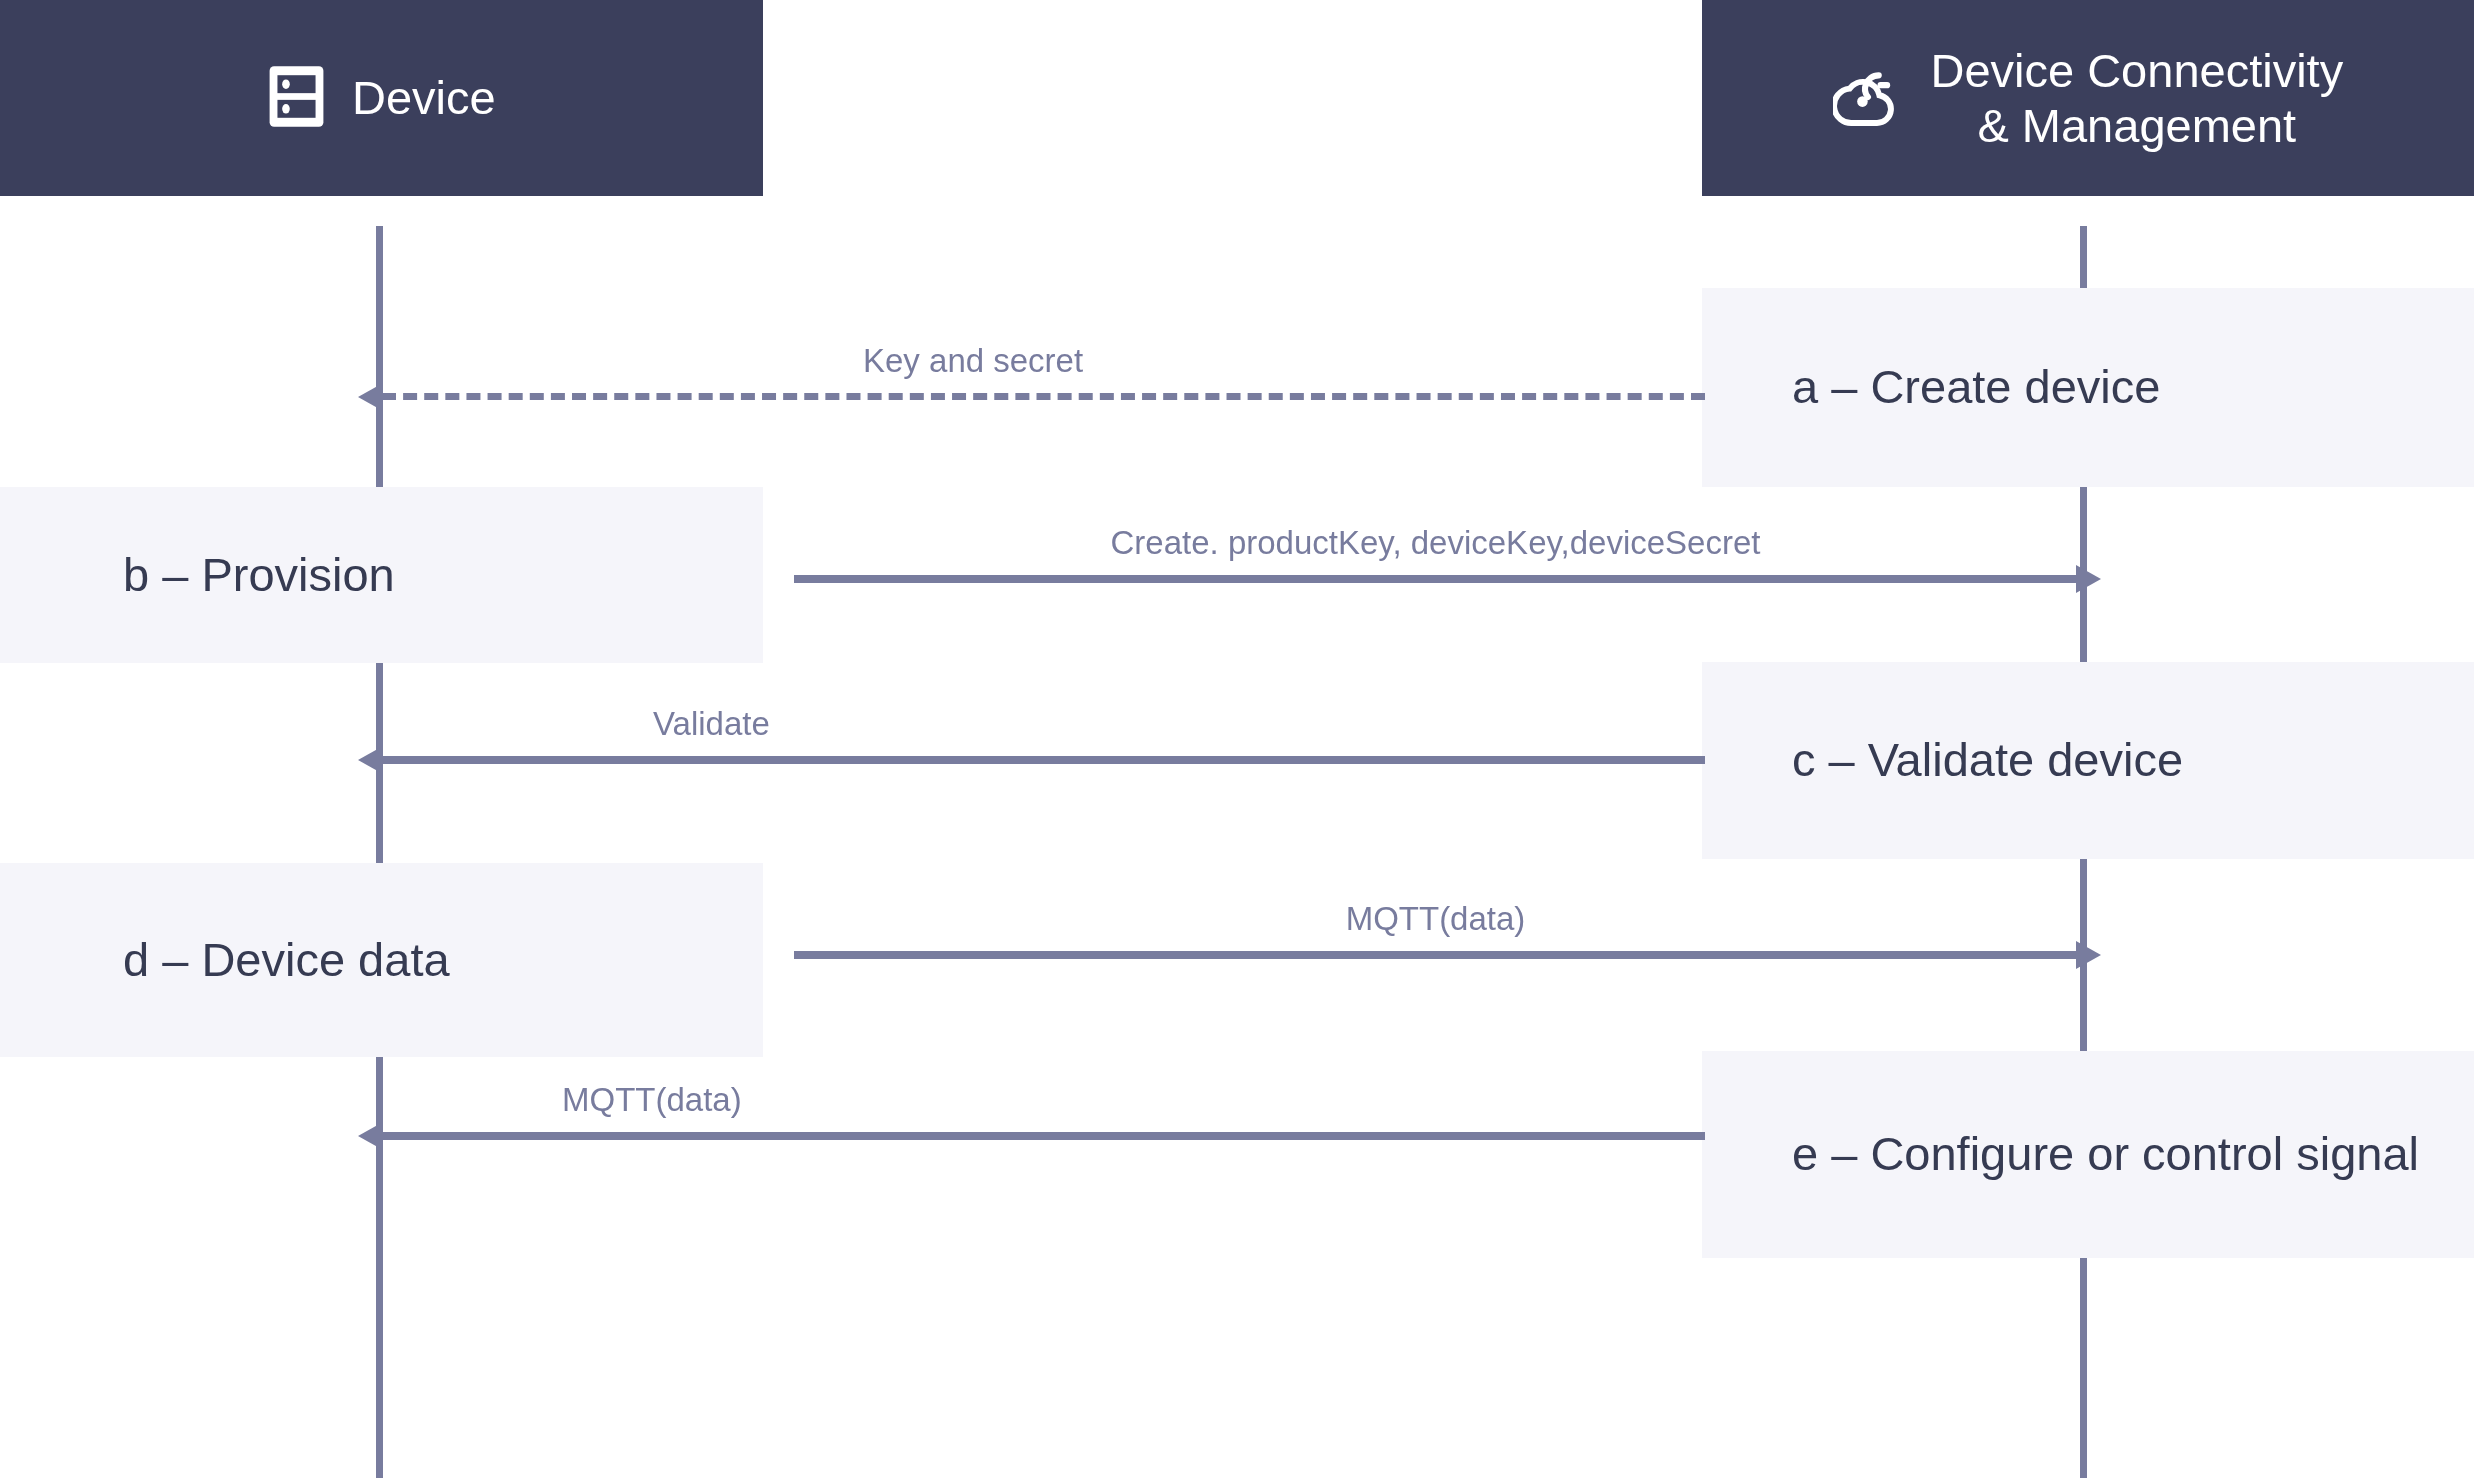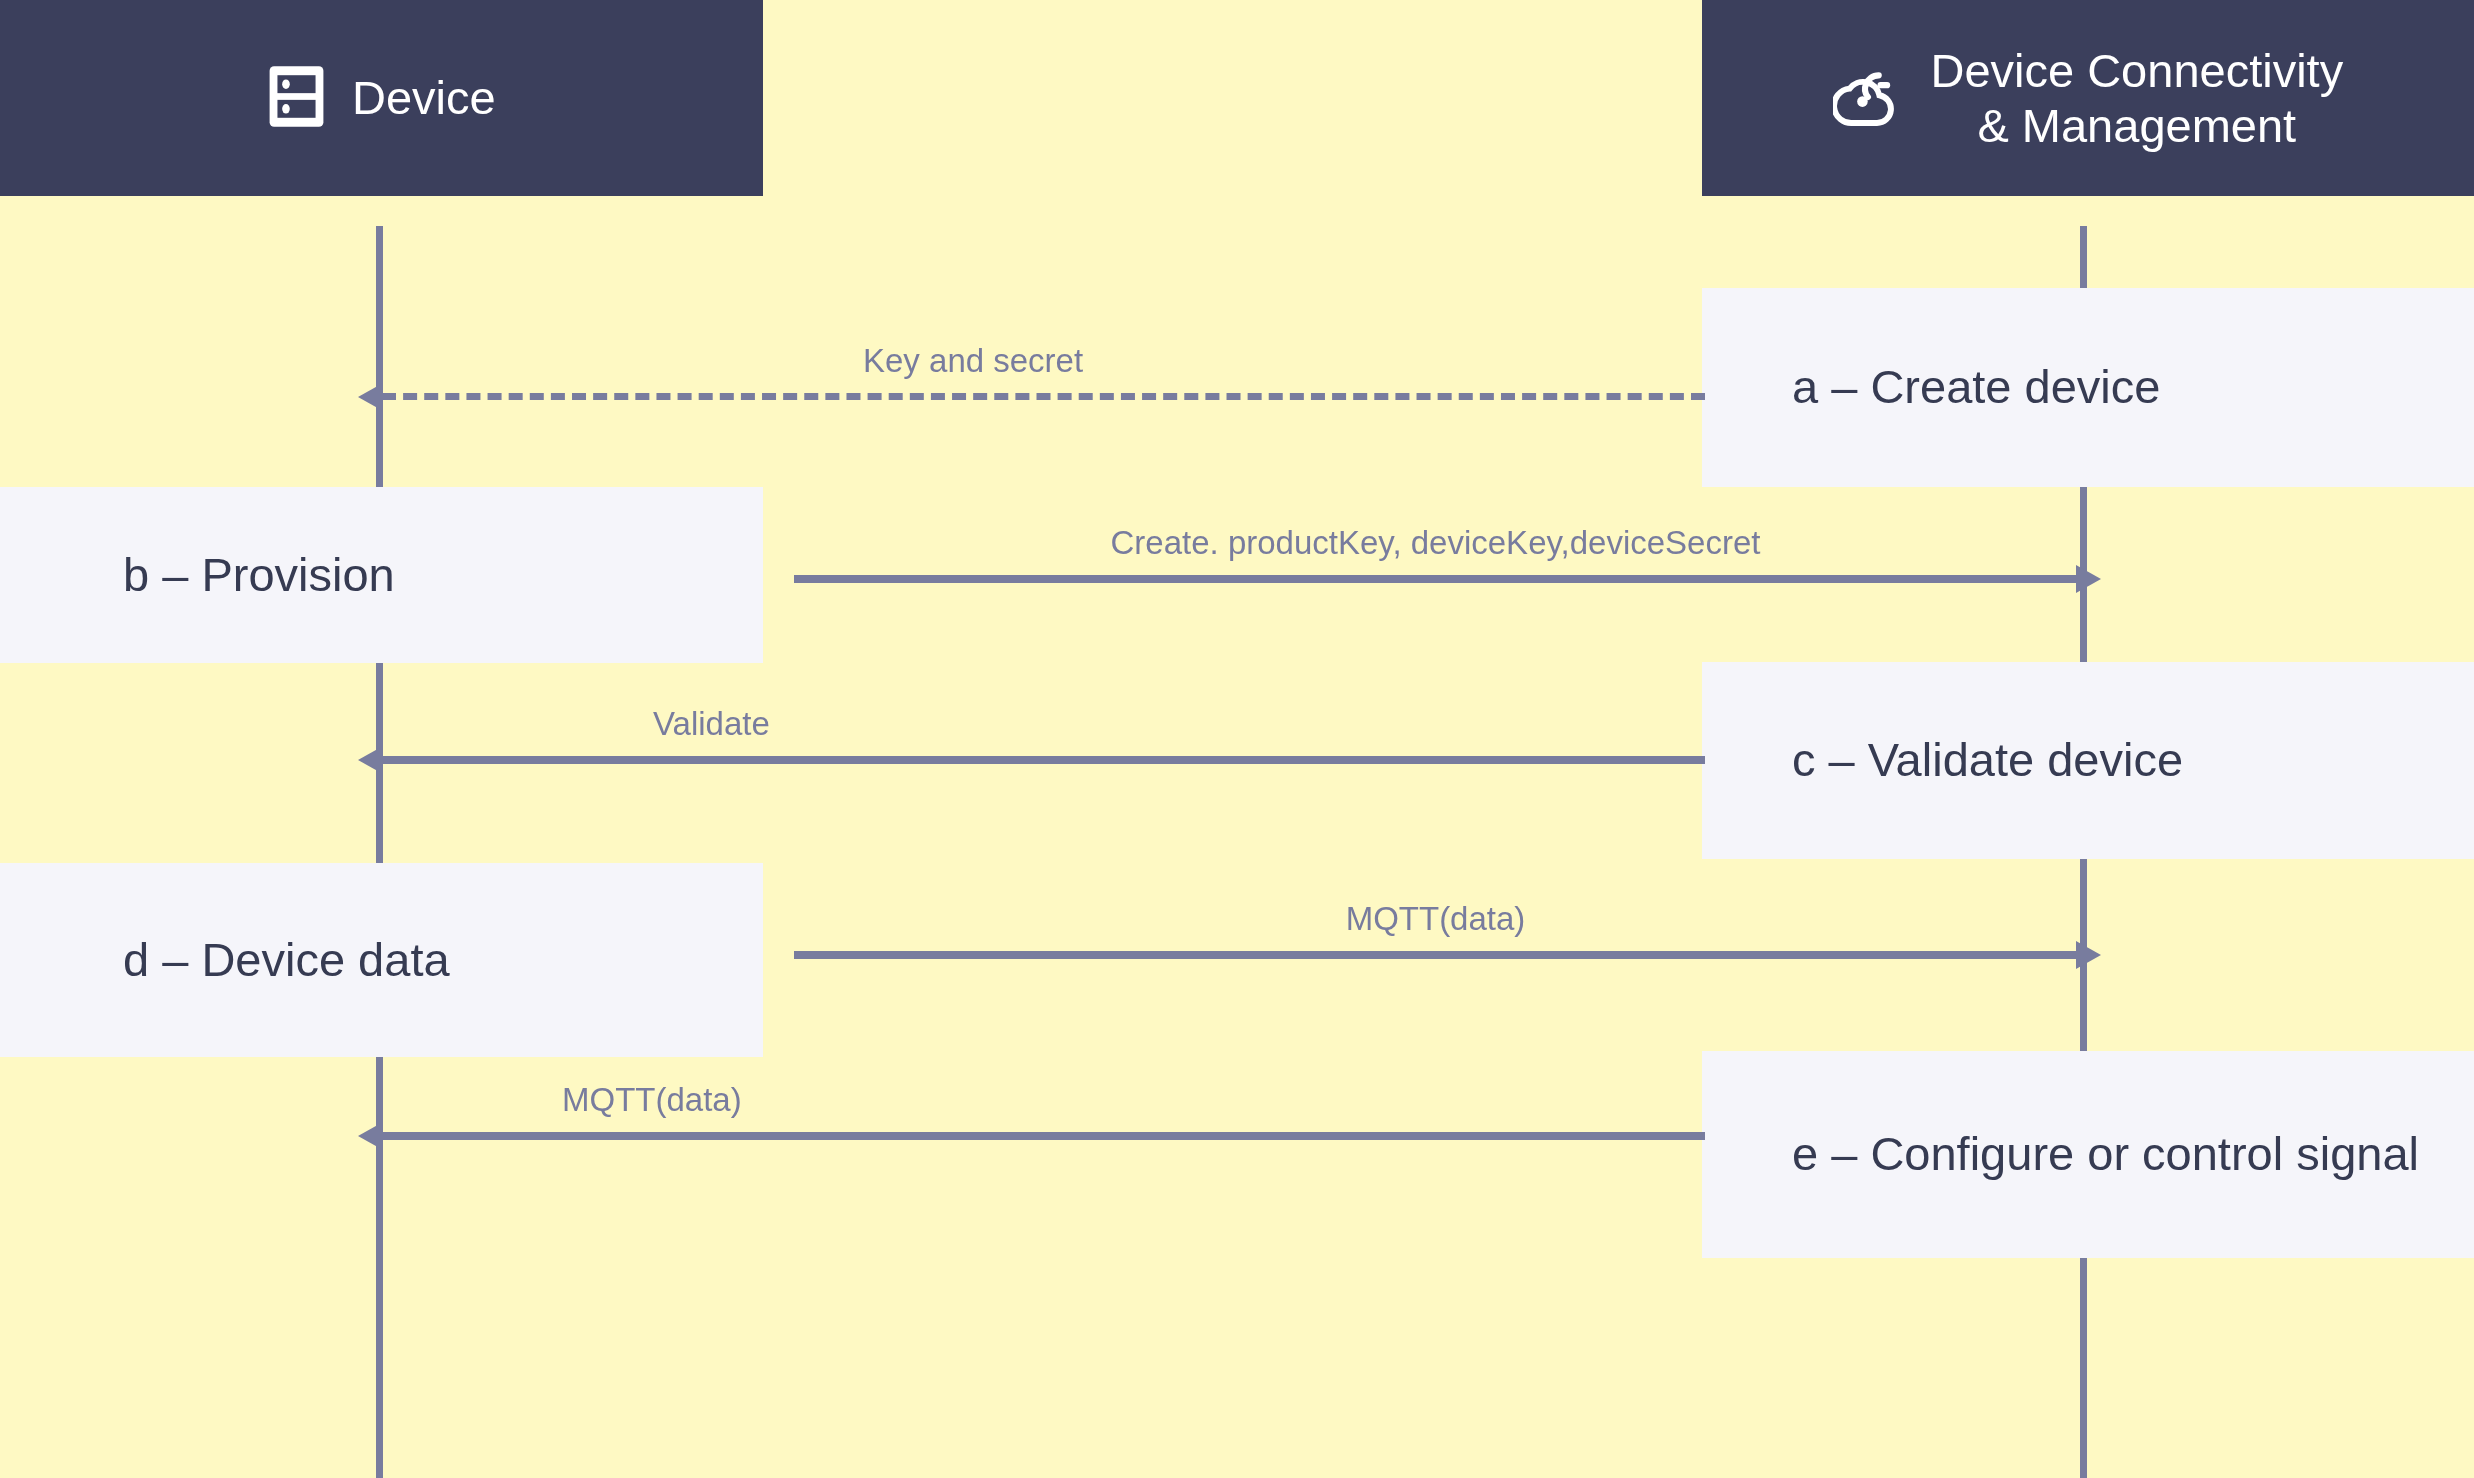--- a/index.html
+++ b/index.html
@@ -8,21 +8,21 @@
     padding: 0;
     background: #000000;
   }
   body {
     font-family: "Liberation Sans", sans-serif;
   }
   #canvas {
     position: relative;
     width: 2475px;
     height: 1478px;
-    background: #fef9c3;
+    background: #ffffff;
     overflow: hidden;
   }
 
   
   .participant {
     position: absolute;
     background: #3B3F5C;
     display: flex;
     align-items: center;
     justify-content: center;

